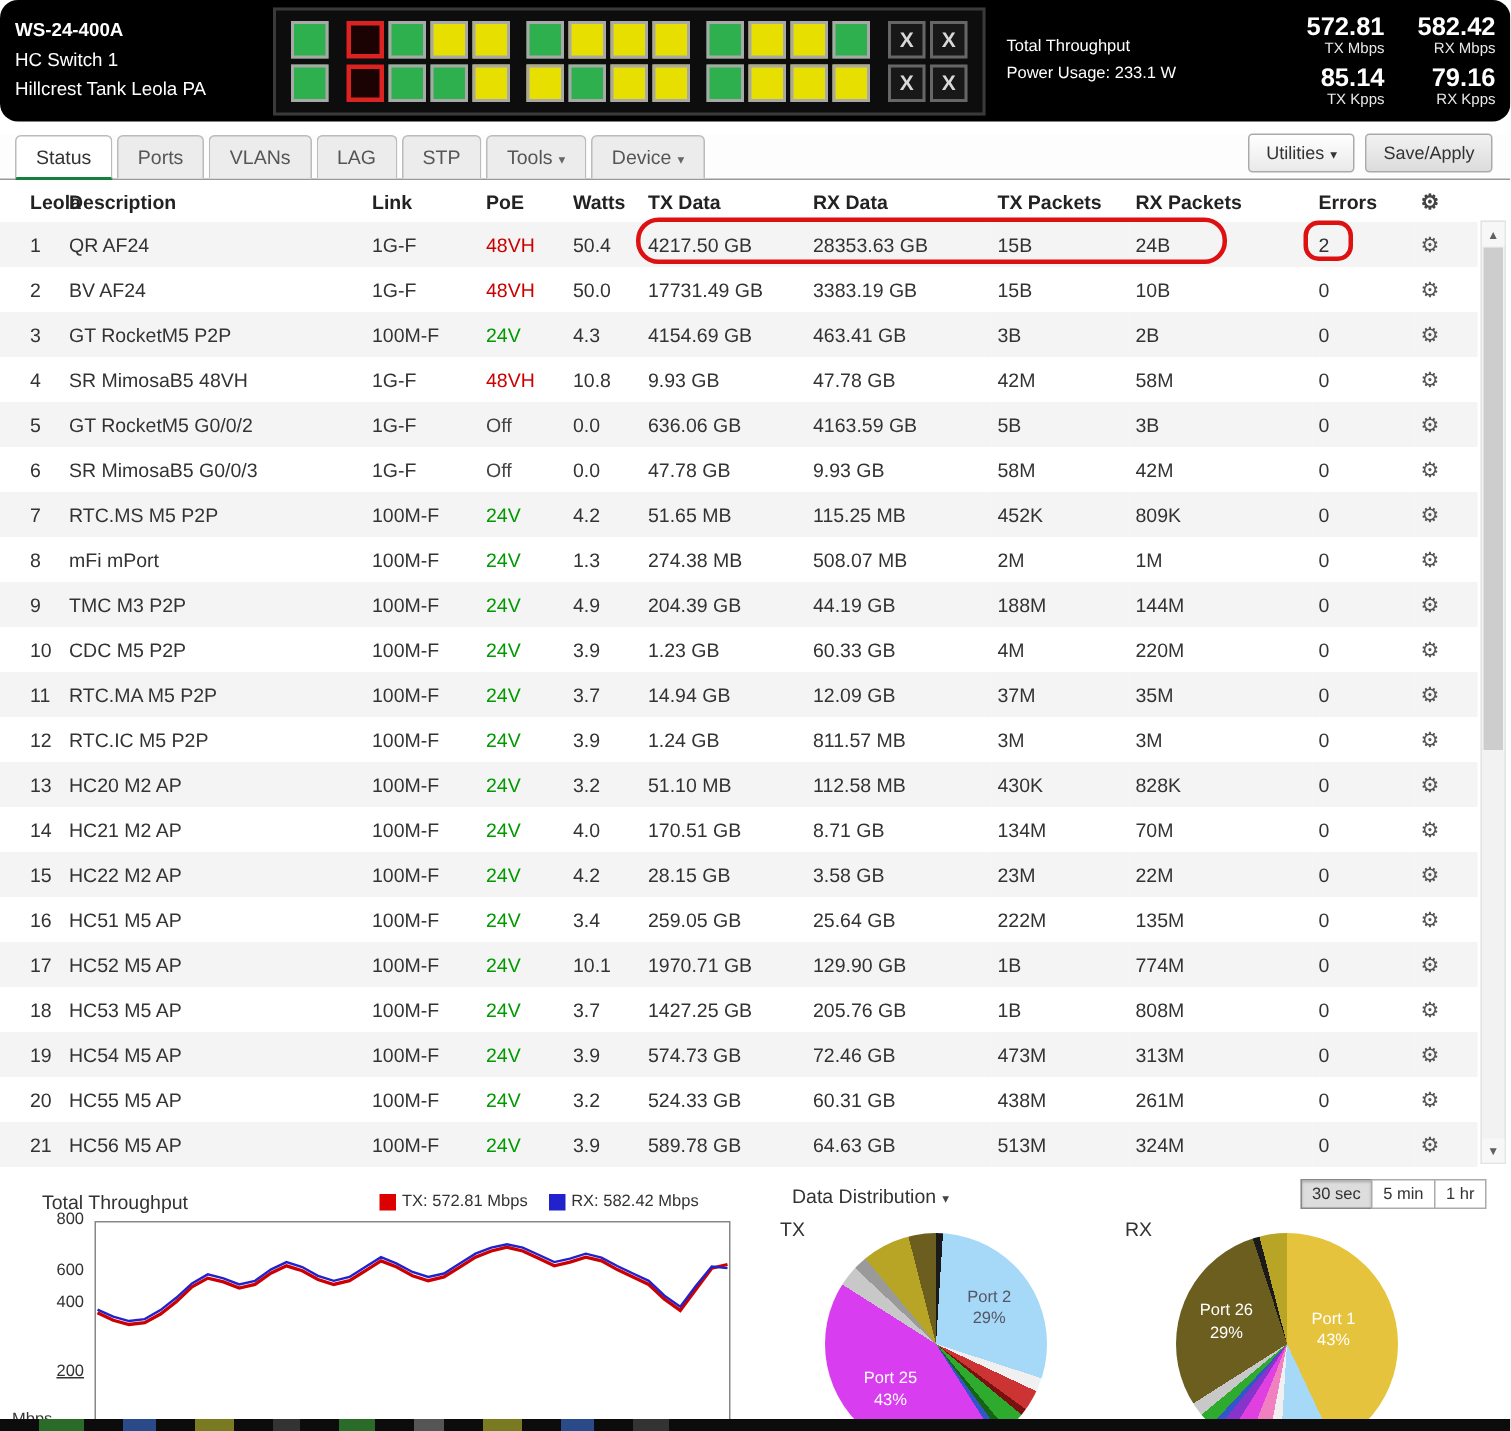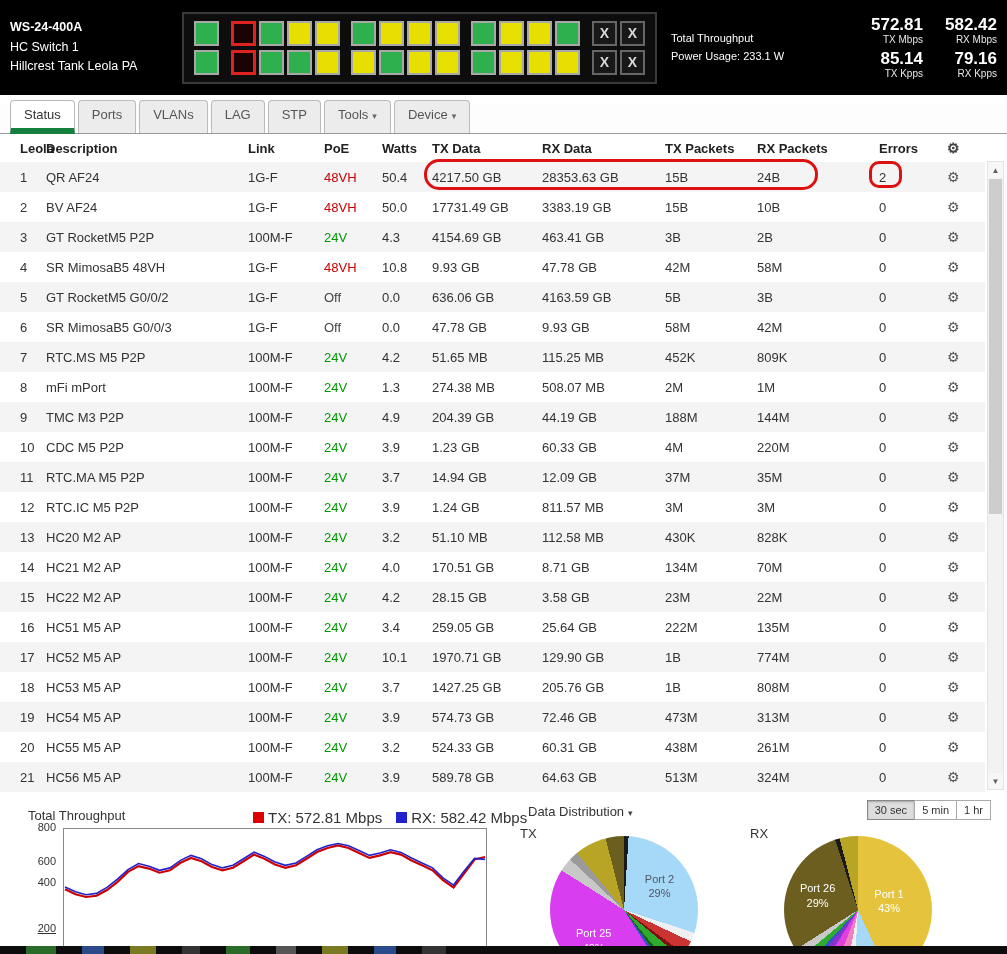--- a/index.html
+++ b/index.html
@@ -1,42 +1,42 @@
 <!DOCTYPE html>
 <html><head>
 <meta charset="utf-8">
 <style>
   * { box-sizing: border-box; }
   html,body { margin:0; padding:0; background:#fff; }
   body { font-family:"Liberation Sans", sans-serif; }
   .page { position:relative; width:1007px; height:954px; background:#fff; overflow:hidden; }
 
   
-  .topbar { position:relative; height:95px; background:#000; color:#fff; display:flex; align-items:center; }
+  .topbar { position:relative; height:81px; background:#000; color:#fff; display:flex; align-items:center;border-radius:12px; }
   .device-info { width:182px; padding:6px 10px; font-size:12.5px; line-height:1.55; }
   .device-info .model { font-weight:bold; }
 
   .port-panel { display:flex; align-items:center; gap:12px; background:#0d0d0d; border:2px solid #3a3a3a; padding:6px 10px; height:72px; }
   .port-grid { display:flex; gap:3px; }
   .port-col { display:flex; flex-direction:column; gap:4px; }
   .port { width:25px; height:25px; border:2px solid #a8a8a8; background:#222; }
   .port.green { background:#2eb04e; }
   .port.yellow { background:#e6df00; }
   .port.red { border:3px solid #dd2222; background:#1c0303; }
   .port.xport { background:#181818; border:2px solid #666; color:#d8d8d8; font-weight:bold; font-size:14px; display:flex; align-items:center; justify-content:center; }
 
   .power-info { margin-left:14px; font-size:11px; line-height:1.6; white-space:nowrap; }
   .stats-grid { margin-left:auto; margin-right:10px; display:grid; grid-template-columns:auto auto; gap:5px 22px; text-align:right; }
   .stat-value { font-size:17px; font-weight:bold; line-height:1.05; }
   .stat-label { font-size:10px; color:#e8e8e8; }
 
   
   .tabbar { position:relative; margin-top:9px; height:30px; border-bottom:1px solid #999; padding:0 10px; display:flex; align-items:flex-end; background:#fdfdfd; }
   .tab { font-size:13px; color:#555; background:#ececec; border:1px solid #bbb; border-bottom:none; border-radius:4px 4px 0 0; padding:6px 13px 5px; margin-right:3px; cursor:pointer; }
-  .tab.active { background:#fff; color:#333; margin-bottom:-1px; border-bottom:6px solid #15803d; padding-bottom:6px; }
+  .tab.active { background:#fff; color:#333; margin-bottom:-1px; border-bottom:2px solid #15803d; padding-bottom:6px; }
   .tab .caret { font-size:9px; margin-left:4px; color:#666; }
   .tab-actions { position:absolute; right:12px; bottom:4px; display:flex; gap:7px; }
   .btn { font-size:12px; color:#333; padding:5px 11px; border:1px solid #aaa; border-radius:3px; background:linear-gradient(#ffffff,#e9e9e9); cursor:pointer; }
   .btn .caret { font-size:9px; margin-left:4px; }
   .btn.save { background:linear-gradient(#f2f2f2,#dcdcdc); }
 
   
   .table-wrap { position:relative; width:1007px; }
   table.port-table { width:985px; border-collapse:collapse; table-layout:fixed; font-size:13px; color:#333; }
   .port-table th { text-align:left; font-weight:bold; color:#222; padding:6px 4px; }
@@ -60,21 +60,21 @@
   .annotation { position:absolute; border:3px solid #dd1111; pointer-events:none; }
   .ann-traffic { left:424px; top:25px; width:394px; height:31px; border-radius:15px; }
   .ann-error { left:869px; top:27px; width:33px; height:27px; border-radius:10px; }
 
   
   .bottom-section { position:relative; height:212px; }
   .sec-title { position:absolute; font-size:13px; color:#333; }
   .tp-title { left:28px; top:16px; }
   .dist-title { left:528px; top:12px; cursor:pointer; }
   .dist-title .caret { font-size:9px; color:#444; margin-left:4px; }
-  .legend { position:absolute; left:253px; top:17px; display:flex; gap:14px; font-size:15px; color:#333; }
+  .legend { position:absolute; left:253px; top:17px; display:flex; gap:14px; font-size:11px; color:#333; }
   .legend .item { display:flex; align-items:center; gap:4px; }
   .legend .swatch { width:11px; height:11px; display:inline-block; }
 
   .chart-box { position:absolute; left:63px; top:36px; width:424px; height:134px; border:1px solid #888; background:#fff; }
   .ytick { position:absolute; left:0; width:56px; text-align:right; font-size:11px; color:#333; }
   .mbps-label { position:absolute; left:8px; top:162px; font-size:11px; color:#333; }
 
   .interval-group { position:absolute; right:16px; top:8px; display:flex; }
   .interval-btn { font-size:11px; color:#333; background:#fff; border:1px solid #aaa; padding:3px 7px; margin-left:-1px; cursor:pointer; }
   .interval-btn.active { background:#ddd; border-color:#888; box-shadow:inset 0 1px 2px rgba(0,0,0,.25); }
@@ -194,20 +194,24 @@
   <nav class="tabbar">
     <div id="tabsRow" style="display:flex;">
         <div class="tab active"><span>Status</span></div>
         <div class="tab"><span>Ports</span></div>
         <div class="tab"><span>VLANs</span></div>
         <div class="tab"><span>LAG</span></div>
         <div class="tab"><span>STP</span></div>
         <div class="tab"><span>Tools</span><span class="caret">▾</span></div>
         <div class="tab"><span>Device</span><span class="caret">▾</span></div>
       </div>
+    <div class="tab-actions">
+      <button class="btn"><span>Utilities</span><span class="caret">▾</span></button>
+      <button class="btn save"><span>Save/Apply</span></button>
+    </div>
   </nav>
 
   <section class="table-wrap">
     <table class="port-table">
       <colgroup>
         <col style="width:42px">
           <col style="width:202px">
           <col style="width:76px">
           <col style="width:58px">
         <col style="width:50px">

